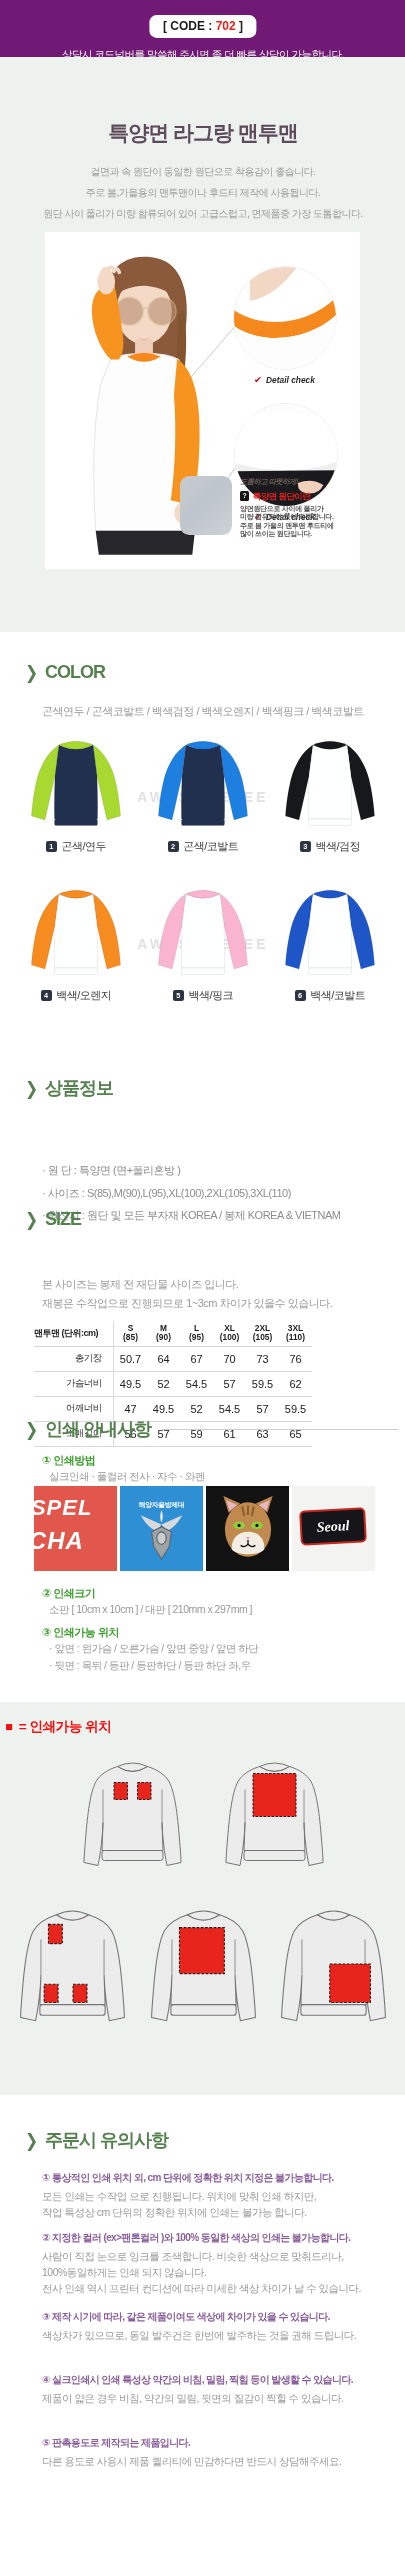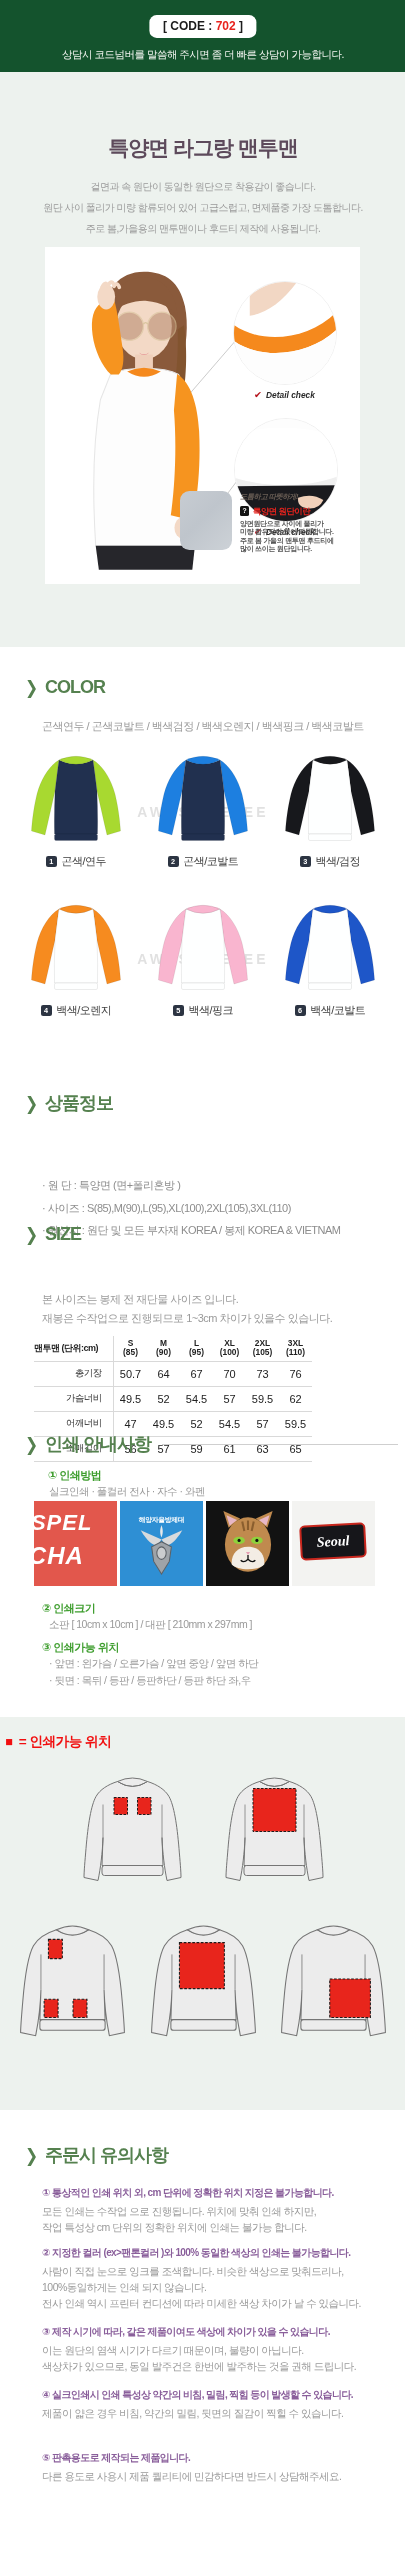--- a/index.html
+++ b/index.html
@@ -1,20 +1,20 @@
 <!DOCTYPE html>
 <html style="font-size:8.4px"><head>
 <meta charset="utf-8">
 <style>
   html,body{margin:0;padding:0;background:#fff;}
   body{font-family:"Liberation Sans","DejaVu Sans",sans-serif; -webkit-font-smoothing:antialiased;}
   .page{position:relative;width:406px;height:2576px;margin:0 auto;background:#fff;overflow:hidden;}
 
   
-  .hdr{position:relative;width:406px;height:72px;background:#14532d;}
+  .hdr{position:relative;width:406px;height:57px;background:#701a75;}
   .code-box{position:absolute;left:50%;top:14.7px;transform:translateX(-50%);
     background:#fff;border-radius:7.3px;padding:4.7px 13.6px;font-size:12px;font-weight:bold;color:#1c1c1c;white-space:nowrap;}
   .code-box .red{color:#e8231d;}
   .hdr-sub{position:absolute;left:0;right:0;top:48px;text-align:center;color:#f4f6f2;font-size:10.5px;letter-spacing:-0.5px;}
 
   
   .intro{position:relative;width:406px;height:575px;background:#edf2ee;}
   .big-title{position:absolute;left:0;right:0;top:62px;text-align:center;
     font-size:21px;font-weight:bold;color:#5d4a5b;letter-spacing:-1px;}
   .desc{position:absolute;left:0;right:0;top:104px;text-align:center;color:#9b9b9b;font-size:10px;line-height:21px;letter-spacing:-0.5px;}
@@ -101,22 +101,22 @@
 
   <div class="hdr">
     <div class="code-box"><span>[ CODE : </span><span class="red">702</span><span> ]</span></div>
     <div class="hdr-sub">상담시 코드넘버를 말씀해 주시면 좀 더 빠른 상담이 가능합니다.</div>
   </div>
 
   <div class="intro">
     <div class="big-title">특양면 라그랑 맨투맨</div>
     <div class="desc">
       <div>겉면과 속 원단이 동일한 원단으로 착용감이 좋습니다.</div>
+      <div>주로 봄,가을용의 맨투맨이나 후드티 제작에 사용됩니다.</div>
       <div>원단 사이 폴리가 미량 함류되어 있어 고급스럽고, 면제품중 가장 도톰합니다.</div>
-      <div>주로 봄,가을용의 맨투맨이나 후드티 제작에 사용됩니다.</div>
     </div>
 
     <div class="hero-card">
 
       <svg class="hero-connectors" viewBox="0 0 600 642">
         <line x1="258" y1="300" x2="372" y2="168" stroke="#bdbdbd" stroke-width="1.5"></line>
         <line x1="280" y1="560" x2="376" y2="432" stroke="#bdbdbd" stroke-width="1.5"></line>
       </svg>
 
       <svg class="model" viewBox="0 0 320 586">
@@ -366,21 +366,21 @@
         </tr>
       </tbody>
     </table>
 
     <div class="sec-head" style="top:785px;right:5.2px;">
       <span class="arr">❯</span>
       <span class="txt">인쇄 안내사항</span>
       <span class="head-rule"></span>
     </div>
 
-    <div class="p-green" style="top:821px;margin-left:6px;">① 인쇄방법</div>
+    <div class="p-green" style="top:821px;">① 인쇄방법</div>
     <div class="p-gray" style="top:838px;">실크인쇄 · 풀컬러 전사 · 자수 · 와펜</div>
 
     <div class="samples">
 
       <div class="tile" style="background:#e2574c;">
         <div style="position:absolute;left:-3.1px;top:9.4px;color:#fff;font-weight:bold;font-size:22px;font-style:italic;letter-spacing:1px;">SPEL</div>
         <div style="position:absolute;left:-5.2px;top:41px;color:#fff;font-weight:bold;font-size:24px;font-style:italic;letter-spacing:1px;">CHA</div>
       </div>
 
       <div class="tile" style="background:#2e8fd4;">
@@ -504,21 +504,20 @@
       <div class="note-body">
         <div>사람이 직접 눈으로 잉크를 조색합니다. 비슷한 색상으로 맞춰드리나,</div>
         <div>100%동일하게는 인쇄 되지 않습니다.</div>
         <div>전사 인쇄 역시 프린터 컨디션에 따라 미세한 색상 차이가 날 수 있습니다.</div>
       </div>
     </div>
 
     <div class="note-item" style="top:215px;">
       <div class="note-title">③ 제작 시기에 따라, 같은 제품이여도 색상에 차이가 있을 수 있습니다.</div>
       <div class="note-body">
-        <div>이는 원단의 염색 시기가 다르기 때문이며, 불량이 아닙니다.</div>
         <div>색상차가 있으므로, 동일 발주건은 한번에 발주하는 것을 권해 드립니다.</div>
       </div>
     </div>
 
     <div class="note-item" style="top:278px;">
       <div class="note-title">④ 실크인쇄시 인쇄 특성상 약간의 비침, 밀림, 찍힘 등이 발생할 수 있습니다.</div>
       <div class="note-body">
         <div>제품이 얇은 경우 비침, 약간의 밀림, 뒷면의 질감이 찍힐 수 있습니다.</div>
       </div>
     </div>

